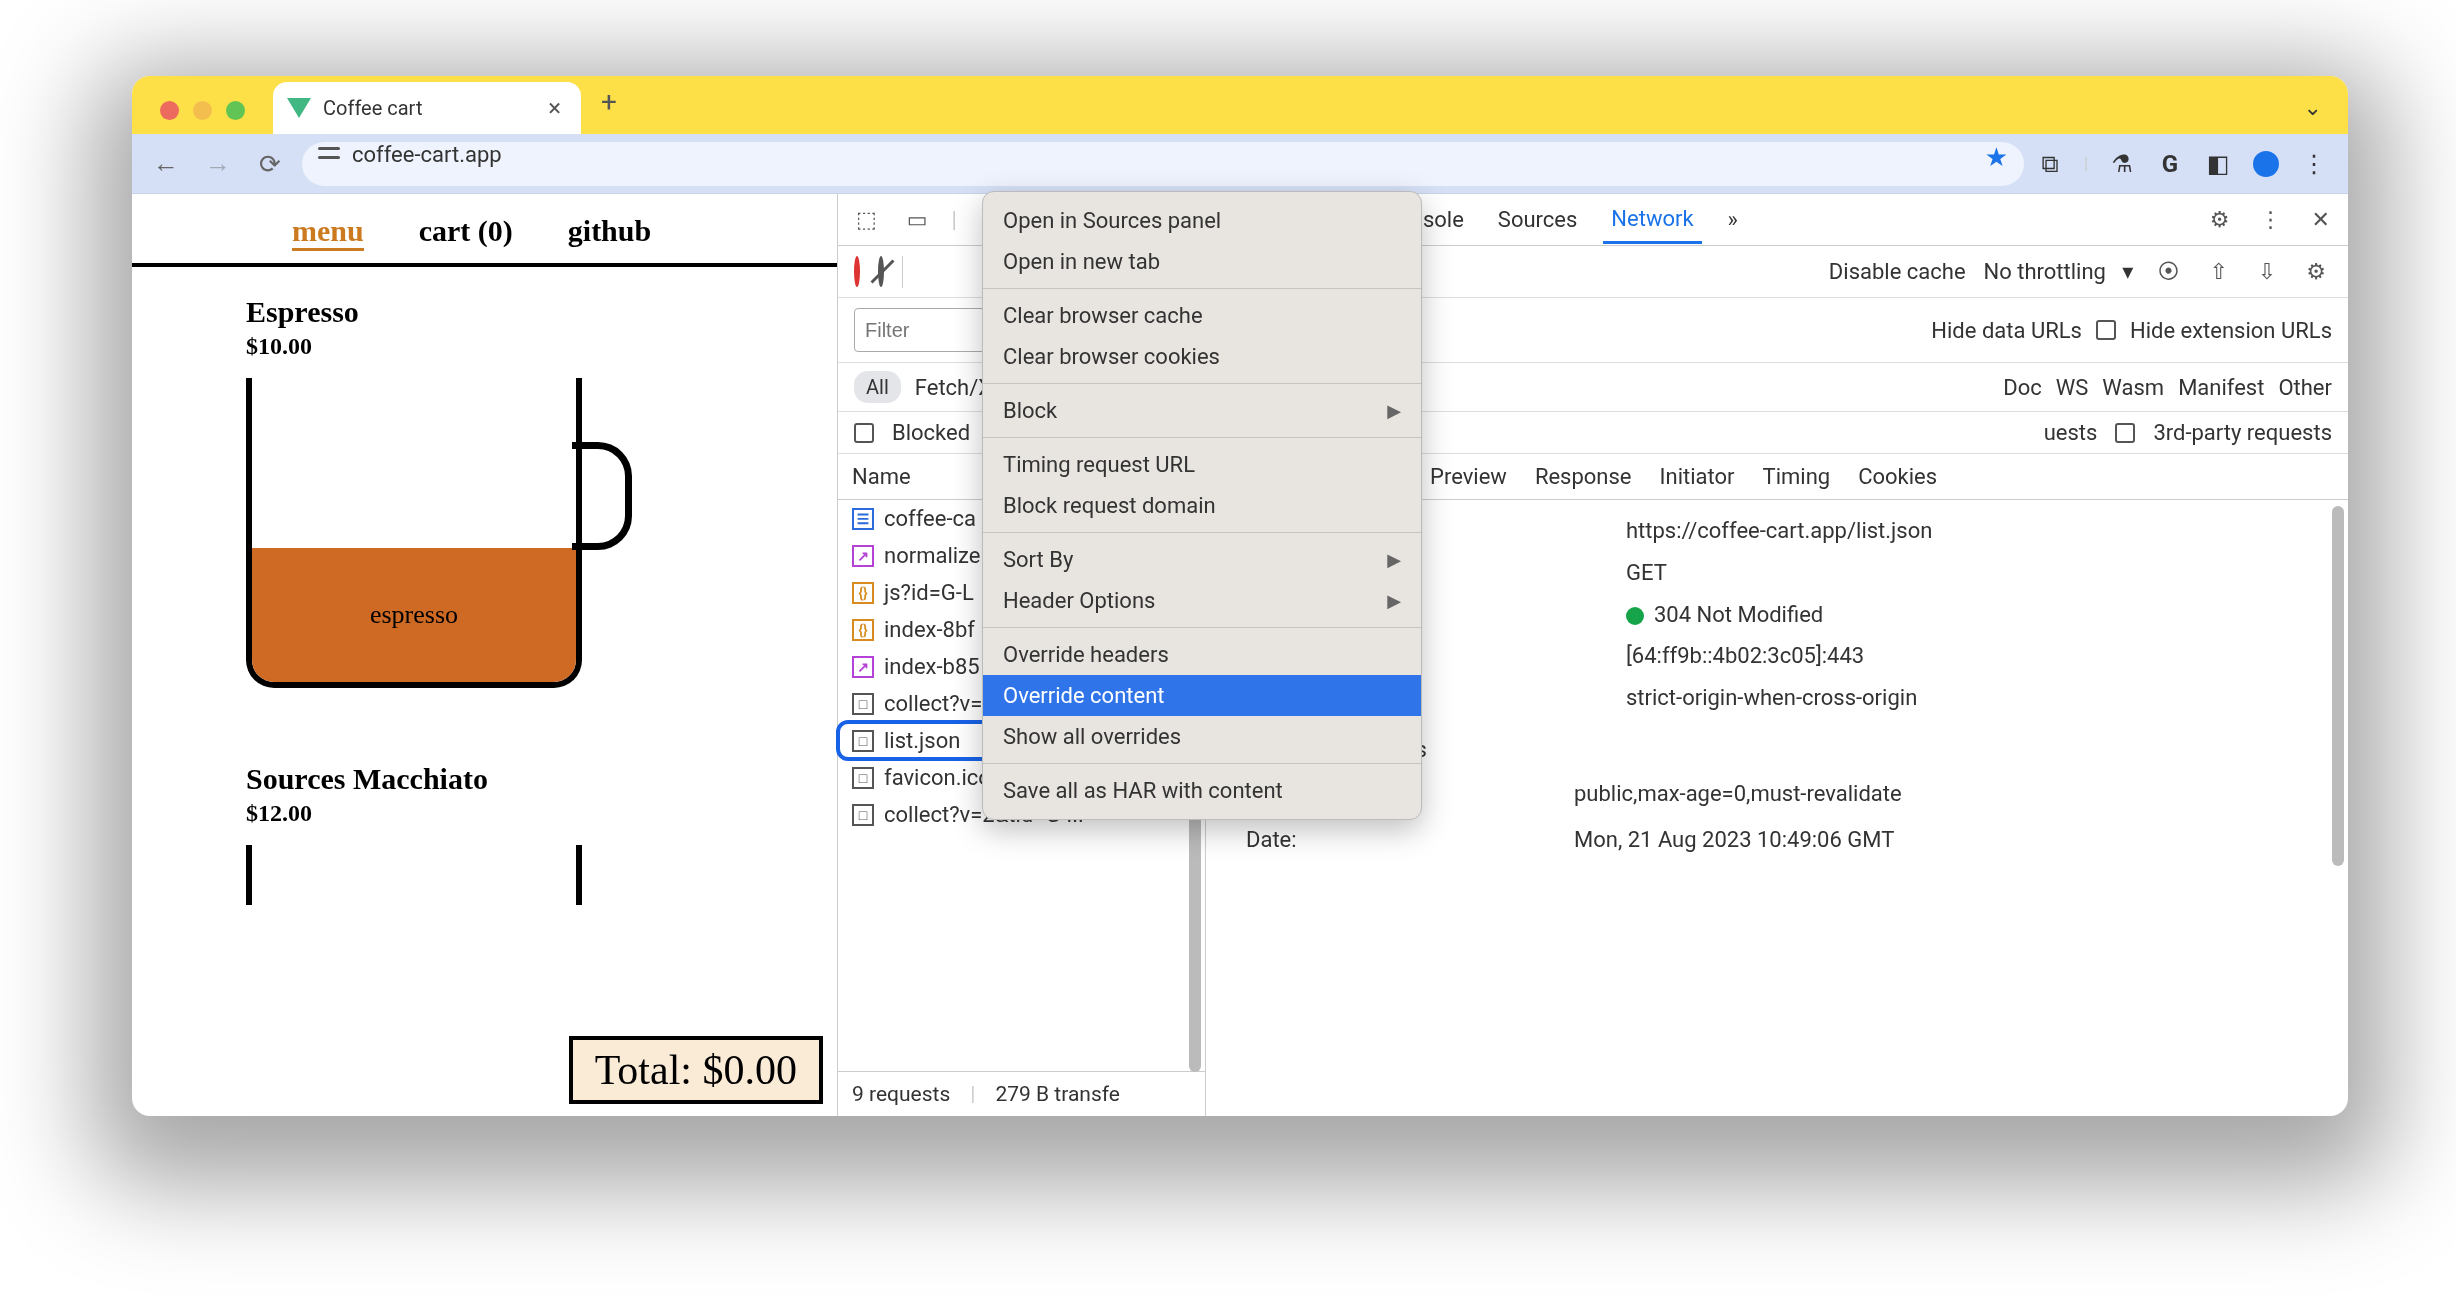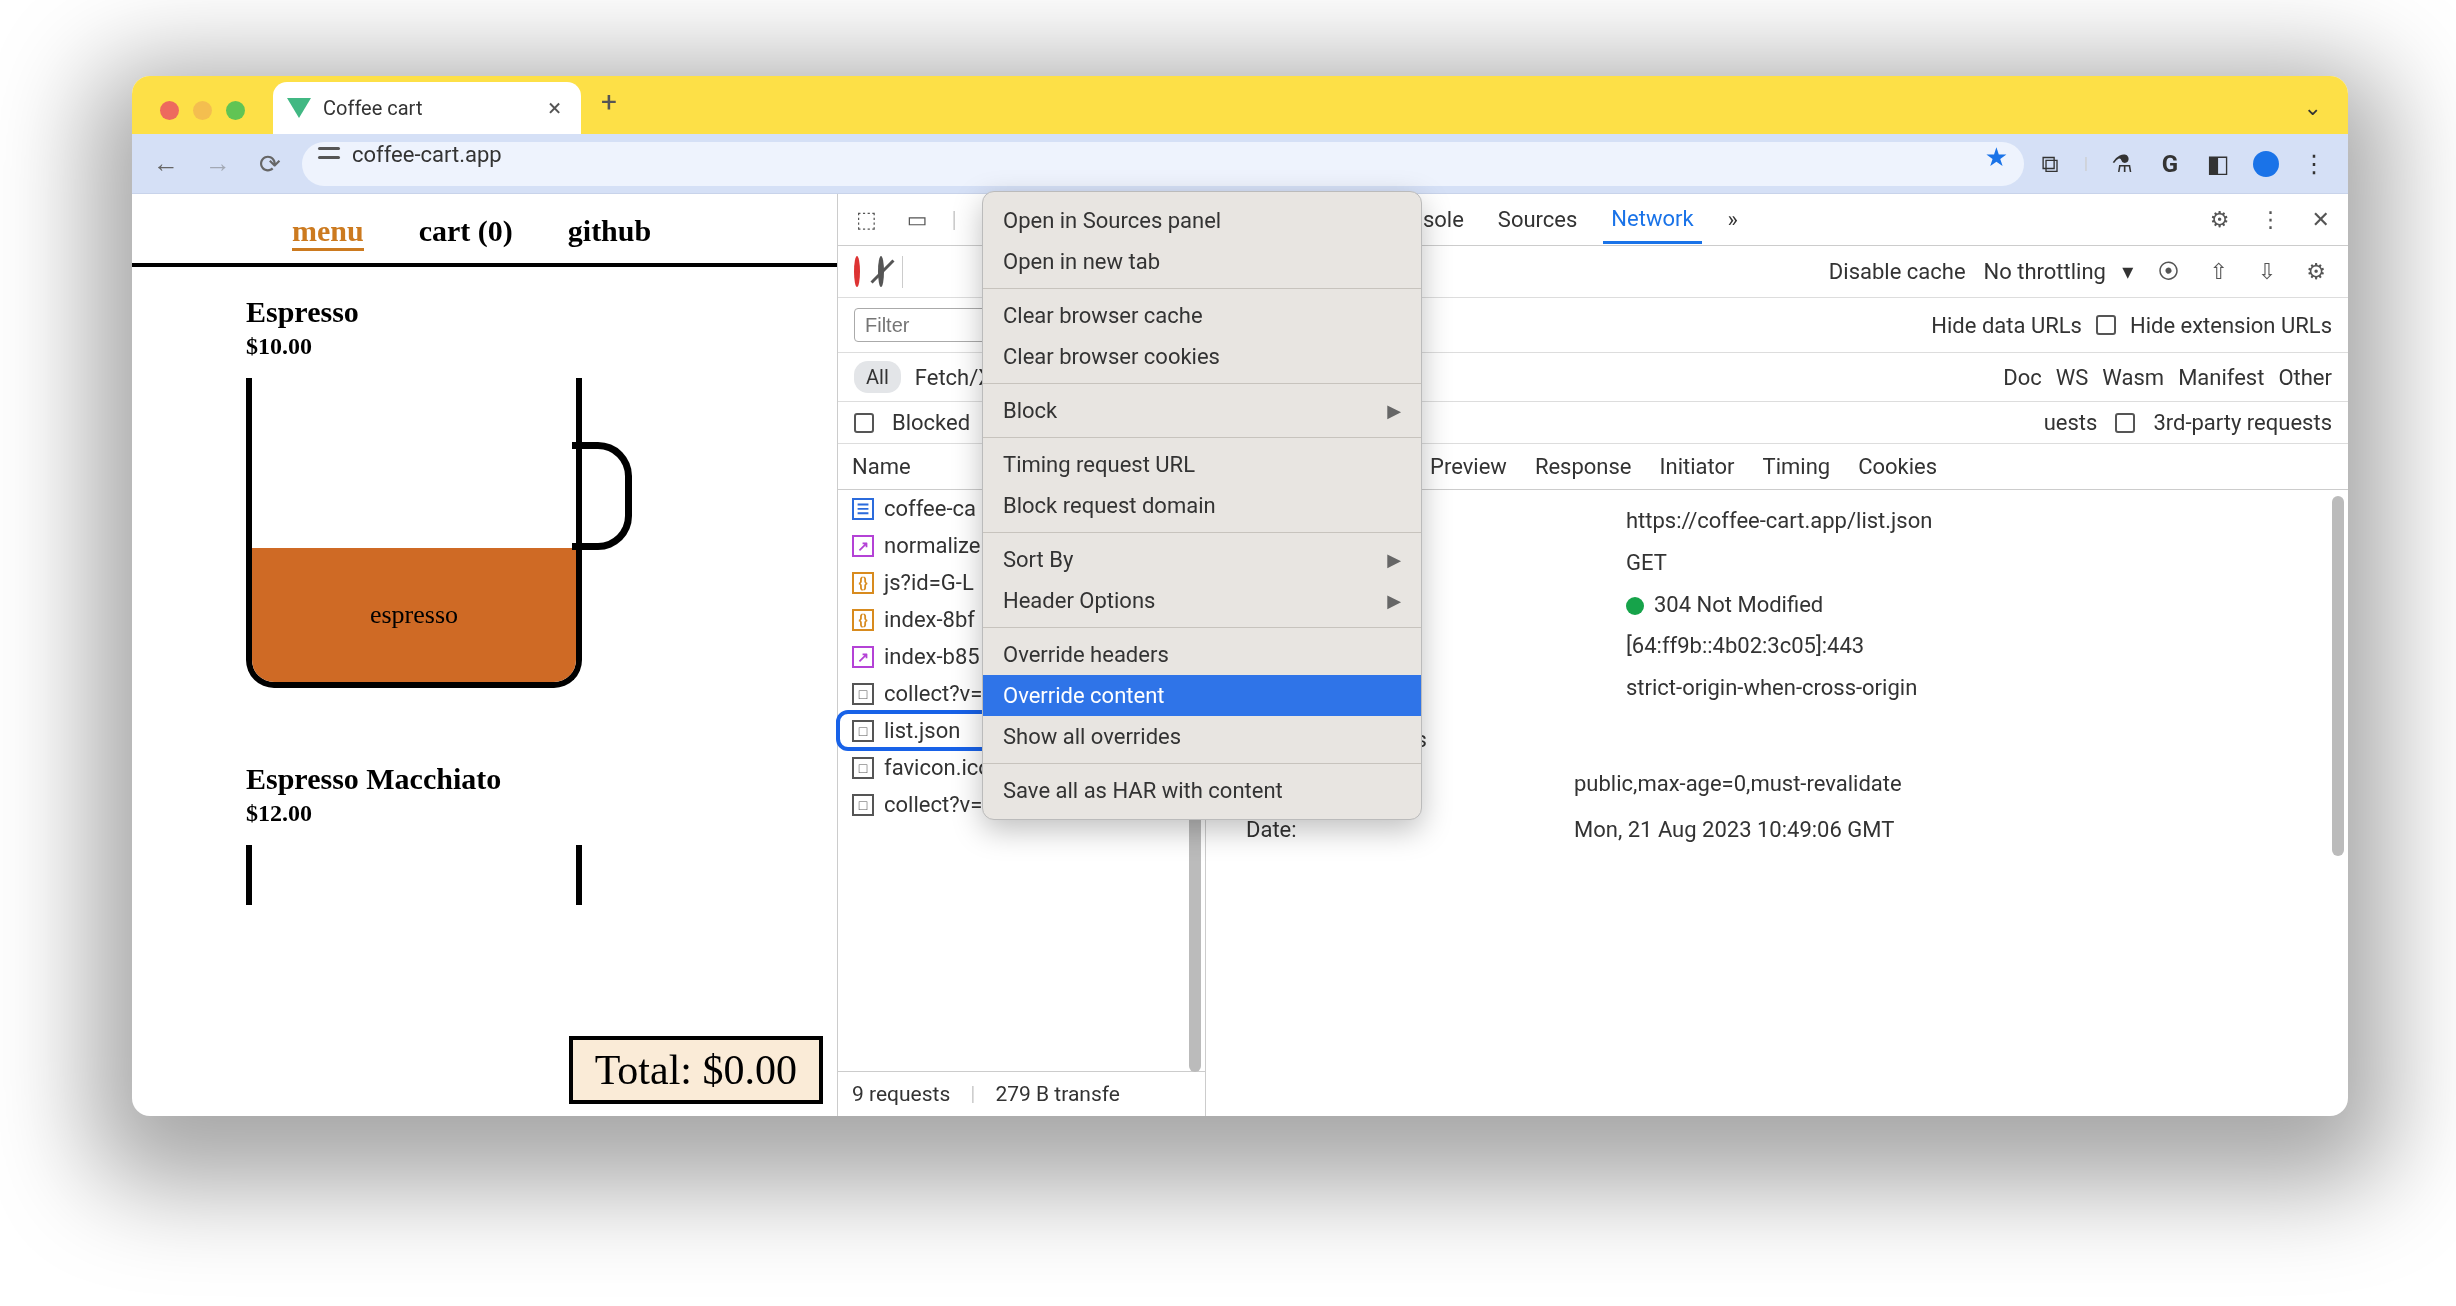--- a/index.html
+++ b/index.html
@@ -174,21 +174,21 @@
 .rec-circle { width:24px;height:24px;border:3px solid #d33;border-radius:50%;}
 .clear-ico { width:24px;height:24px;border:3px solid #555;border-radius:50%;position:relative;}
 .clear-ico::after{content:'';position:absolute;left:50%;top:-3px;bottom:-3px;width:3px;background:#555;transform:rotate(45deg);}
 .net-pipe { width:1px;height:32px;background:#ccc;}
 .nettool .fill { flex:1; }
 
 .netfilter {
   padding:10px 16px;display:flex;align-items:center;gap:14px;border-bottom:1px solid #ddd;flex-wrap:wrap;
 }
 .filter-input {
-  width:152px;height:34px;border:1px solid #aaa;border-radius:4px;padding:0 10px;font-size:20px;color:#888;
+  width:152px;height:44px;border:1px solid #aaa;border-radius:4px;padding:0 10px;font-size:20px;color:#888;
 }
 .chk { width:20px;height:20px;border:2px solid #555;border-radius:3px;display:inline-block;flex-shrink:0;}
 
 .typerow { padding:8px 16px;display:flex;gap:14px;align-items:center;border-bottom:1px solid #ddd;flex-wrap:wrap;}
 .type-pill { padding:4px 12px;border-radius:14px;background:#e3e5e8;font-size:20px;}
 
 .blockrow { padding:8px 16px;display:flex;gap:18px;align-items:center;border-bottom:1px solid #ddd;}
 
 .netbody { flex:1;display:flex;min-height:0;}
 .reqlist { width:368px;border-right:1px solid #ccc;display:flex;flex-direction:column;position:relative;}
@@ -289,21 +289,21 @@
         <div class="pname">Espresso</div>
         <div class="pprice">$10.00</div>
         <div class="cup">
           <div class="cup-body">
             <div class="cup-fill">espresso</div>
           </div>
           <div class="cup-handle"></div>
         </div>
       </div>
       <div class="product2">
-        <div class="pname">Espresso Macchiato</div>
+        <div class="pname">Sources Macchiato</div>
         <div class="pprice">$12.00</div>
         <div class="cup2">
             <div class="cup2-body"></div>
           </div>
       </div>
       <div class="totalbox">Total: $0.00</div>
     </div>
 
     <div class="devtools">
       <div class="dt-tabs">

